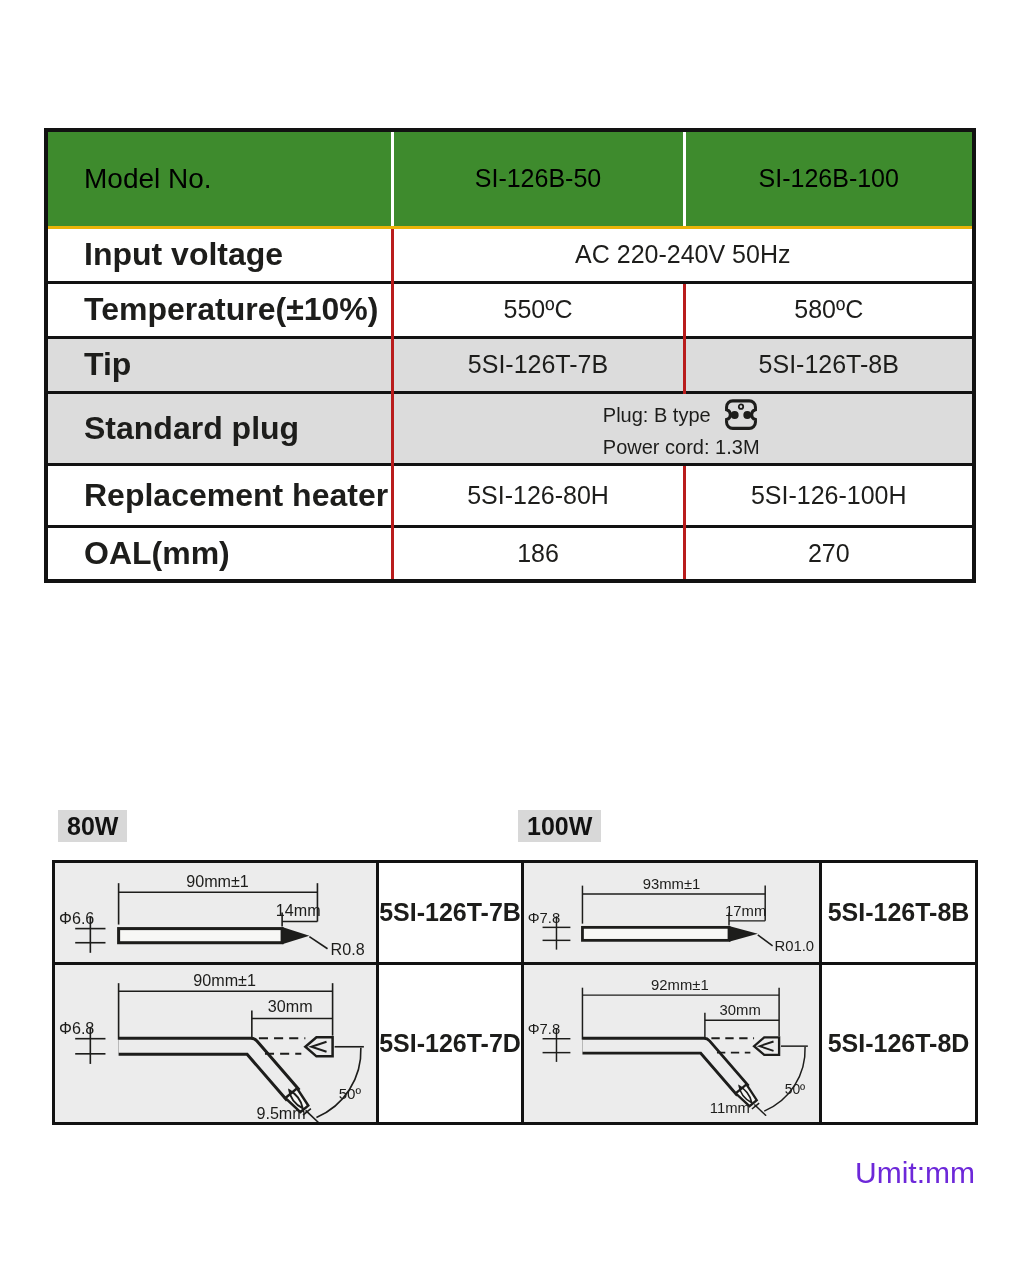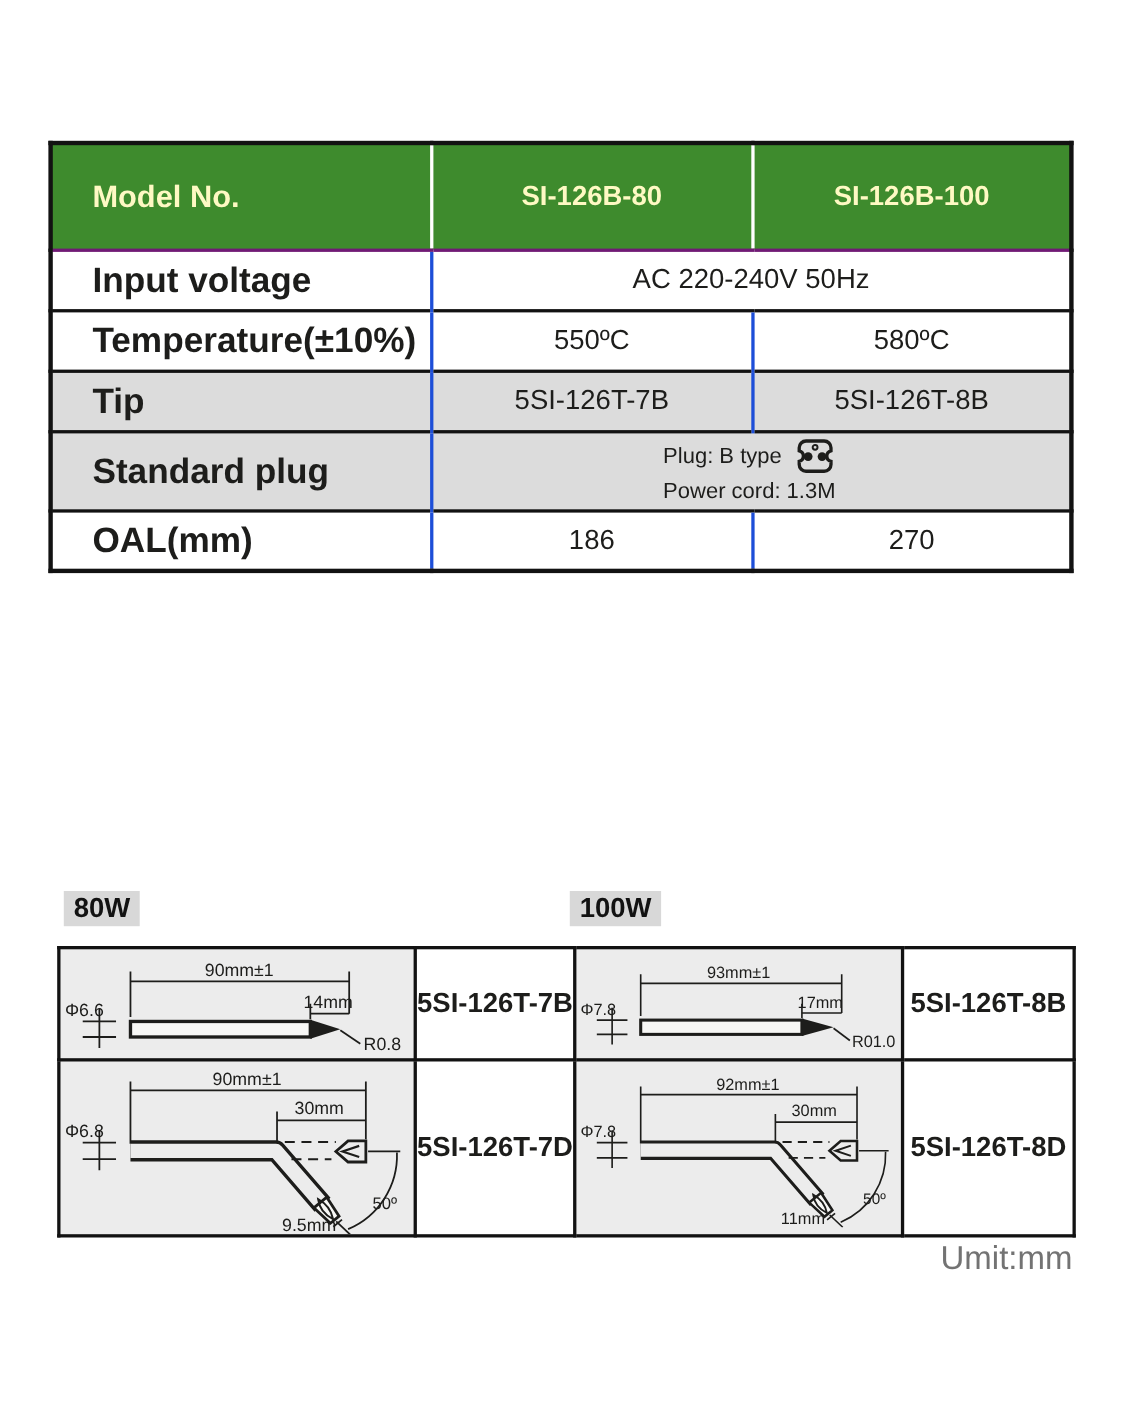--- a/index.html
+++ b/index.html
@@ -3,61 +3,61 @@
 <meta charset="utf-8">
 <style>
   html,body{margin:0;padding:0;background:#ffffff;}
   .page{position:relative;width:1019px;height:1280px;background:#ffffff;
         font-family:"Liberation Sans",sans-serif;color:#1d1d1b;overflow:hidden;}
 
   
   table.spec{position:absolute;left:44px;top:128px;border-collapse:collapse;
              table-layout:fixed;width:928px;border:4px solid #121212;}
   table.spec th, table.spec td{padding:0;vertical-align:middle;}
-  table.spec th{background:#3e8b2d;color:#fef9c3;font-size:25px;font-weight:bold;
-                border-bottom:3px solid #701a75;text-align:center;}
+  table.spec th{background:#3e8b2d;color:#000000;font-size:25px;font-weight:normal;
+                border-bottom:3px solid #eab308;text-align:center;}
   table.spec th.h-label{text-align:left;padding-left:36px;font-size:28px;}
   table.spec th.h-val{border-left:3px solid #ffffff;}
   table.spec td{border-top:3px solid #121212;font-size:25px;}
   table.spec td.lbl{font-weight:bold;text-align:left;padding-left:36px;font-size:32px;background:#ffffff;}
-  table.spec td.val{text-align:center;border-left:3px solid #1d4ed8;background:#ffffff;}
+  table.spec td.val{text-align:center;border-left:3px solid #b91c1c;background:#ffffff;}
   table.spec tr.shade td{background:#dcdcdc;}
   .plug-block{display:inline-block;text-align:left;font-size:20px;line-height:1.25;}
   .plug-line{display:flex;align-items:center;gap:8px;}
   .plug-icon-svg{display:inline-block;}
 
   
   .badge{position:absolute;background:#d8d8d8;color:#121212;font-weight:bold;
          font-size:25px;line-height:32px;padding:0 9px;}
   table.tips{position:absolute;left:52px;top:860px;border-collapse:collapse;
              table-layout:fixed;border:3px solid #121212;}
   table.tips td{border:3px solid #121212;padding:0;vertical-align:middle;}
   table.tips td.draw{background:#ececec;}
   table.tips td.tiplabel{background:#ffffff;font-weight:bold;font-size:25px;text-align:center;}
   .draw svg{display:block;width:100%;height:100%;}
   .dimtext{font-size:16px;fill:#1d1d1b;}
   .dimtext-sm{font-size:15px;fill:#1d1d1b;}
 
-  .unit-note{position:absolute;right:44px;top:1128px;font-size:30px;color:#737373;}
+  .unit-note{position:absolute;right:44px;top:1156px;font-size:30px;color:#6d28d9;}
 </style>
 </head>
 <body>
 
 <div class="page">
 
   <table class="spec">
     <colgroup>
         <col style="width:346px">
         <col style="width:292px">
         <col style="width:290px">
       </colgroup>
     <tbody>
         <tr style="height:97px">
       <th class="h-label">Model No.</th>
-      <th class="h-val">SI-126B-80</th>
+      <th class="h-val">SI-126B-50</th>
       <th class="h-val">SI-126B-100</th>
     </tr>
     <tr style="height:55px">
       <td class="lbl">Input voltage</td>
       <td class="val" colspan="2">AC 220-240V 50Hz</td>
     </tr>
     <tr style="height:55px">
       <td class="lbl">Temperature(±10%)</td>
       <td class="val">550ºC</td>
       <td class="val">580ºC</td>
@@ -79,20 +79,25 @@
               <circle cx="20.6" cy="12.3" r="2.9" fill="#1d1d1b"></circle>
               <circle cx="16" cy="6.2" r="1.6" fill="none" stroke="#1d1d1b" stroke-width="1.3"></circle>
             </svg>
           </div>
           <div class="plug-line">
             <span>Power cord: 1.3M</span>
           </div>
         </div>
       </td>
     </tr>
+    <tr style="height:62px">
+      <td class="lbl">Replacement heater</td>
+      <td class="val">5SI-126-80H</td>
+      <td class="val">5SI-126-100H</td>
+    </tr>
     <tr style="height:55px">
       <td class="lbl">OAL(mm)</td>
       <td class="val">186</td>
       <td class="val">270</td>
     </tr>
   </tbody>
     </table>
 
   <div class="badge" style="left:58px;top:810px;">80W</div>
   <div class="badge" style="left:518px;top:810px;">100W</div>

